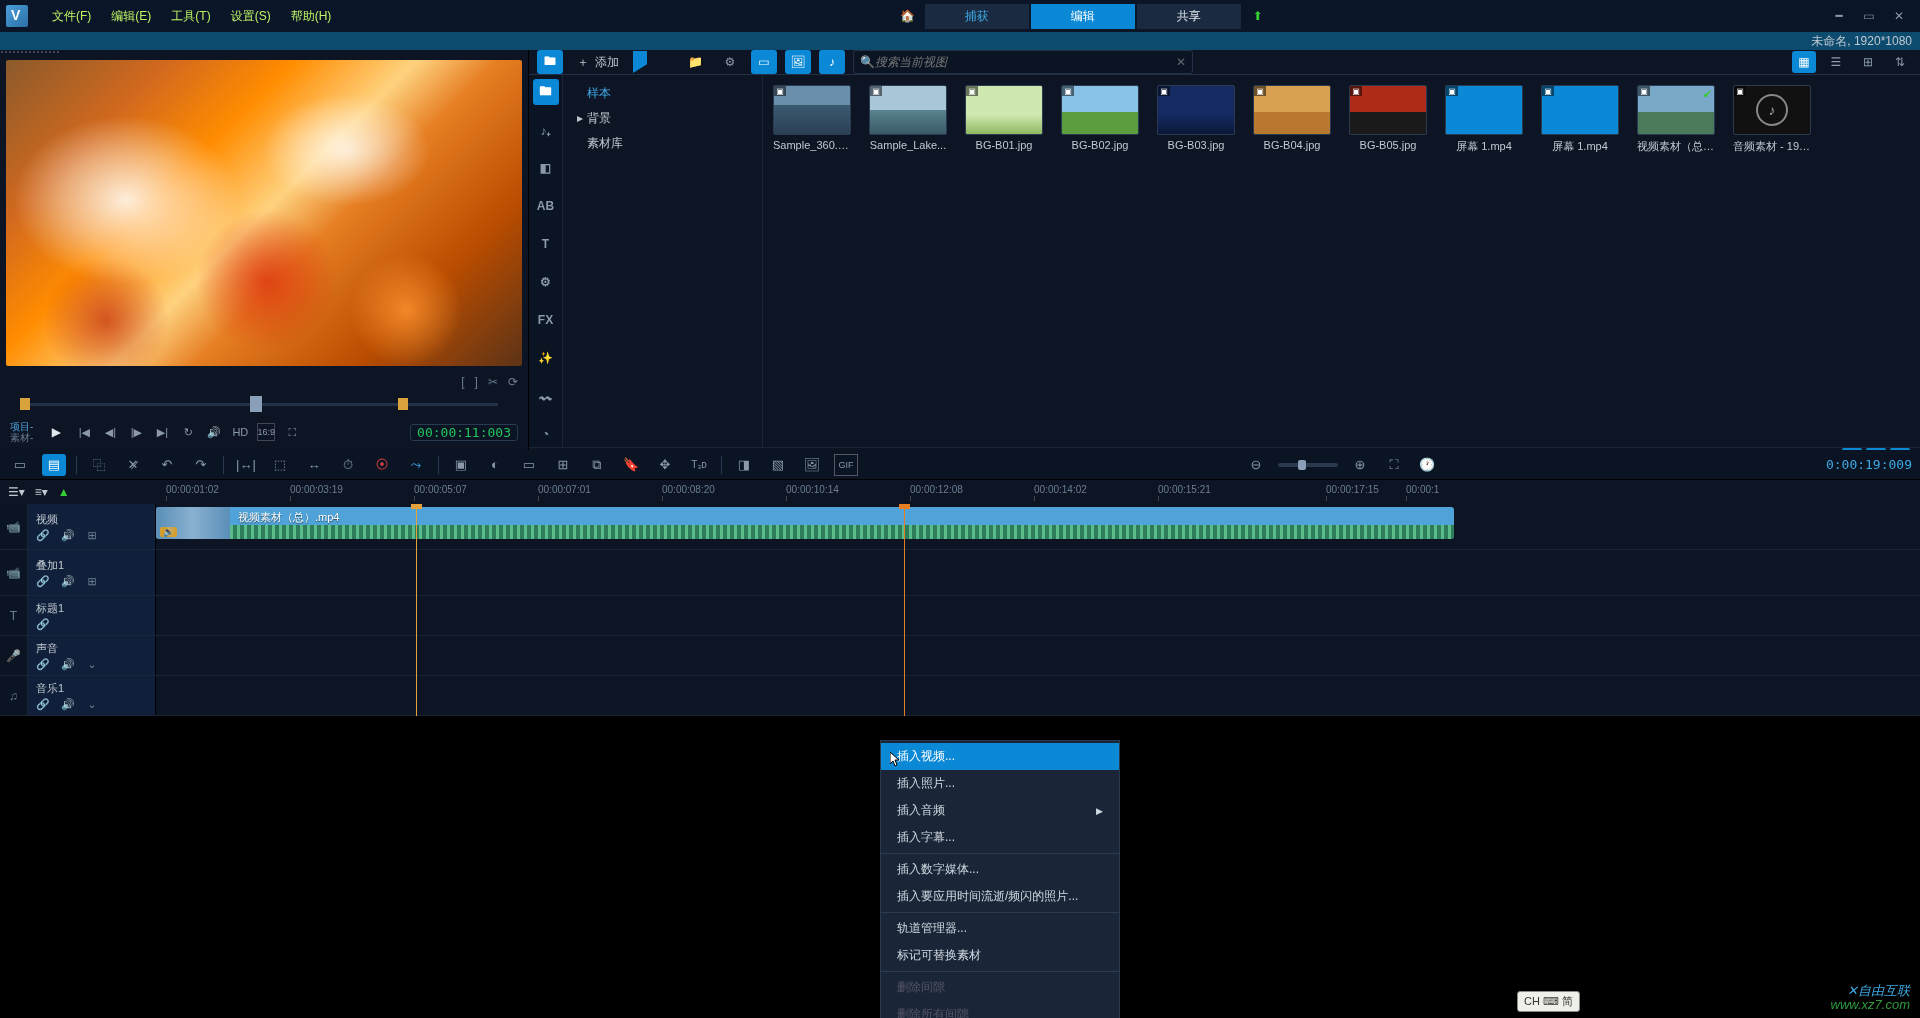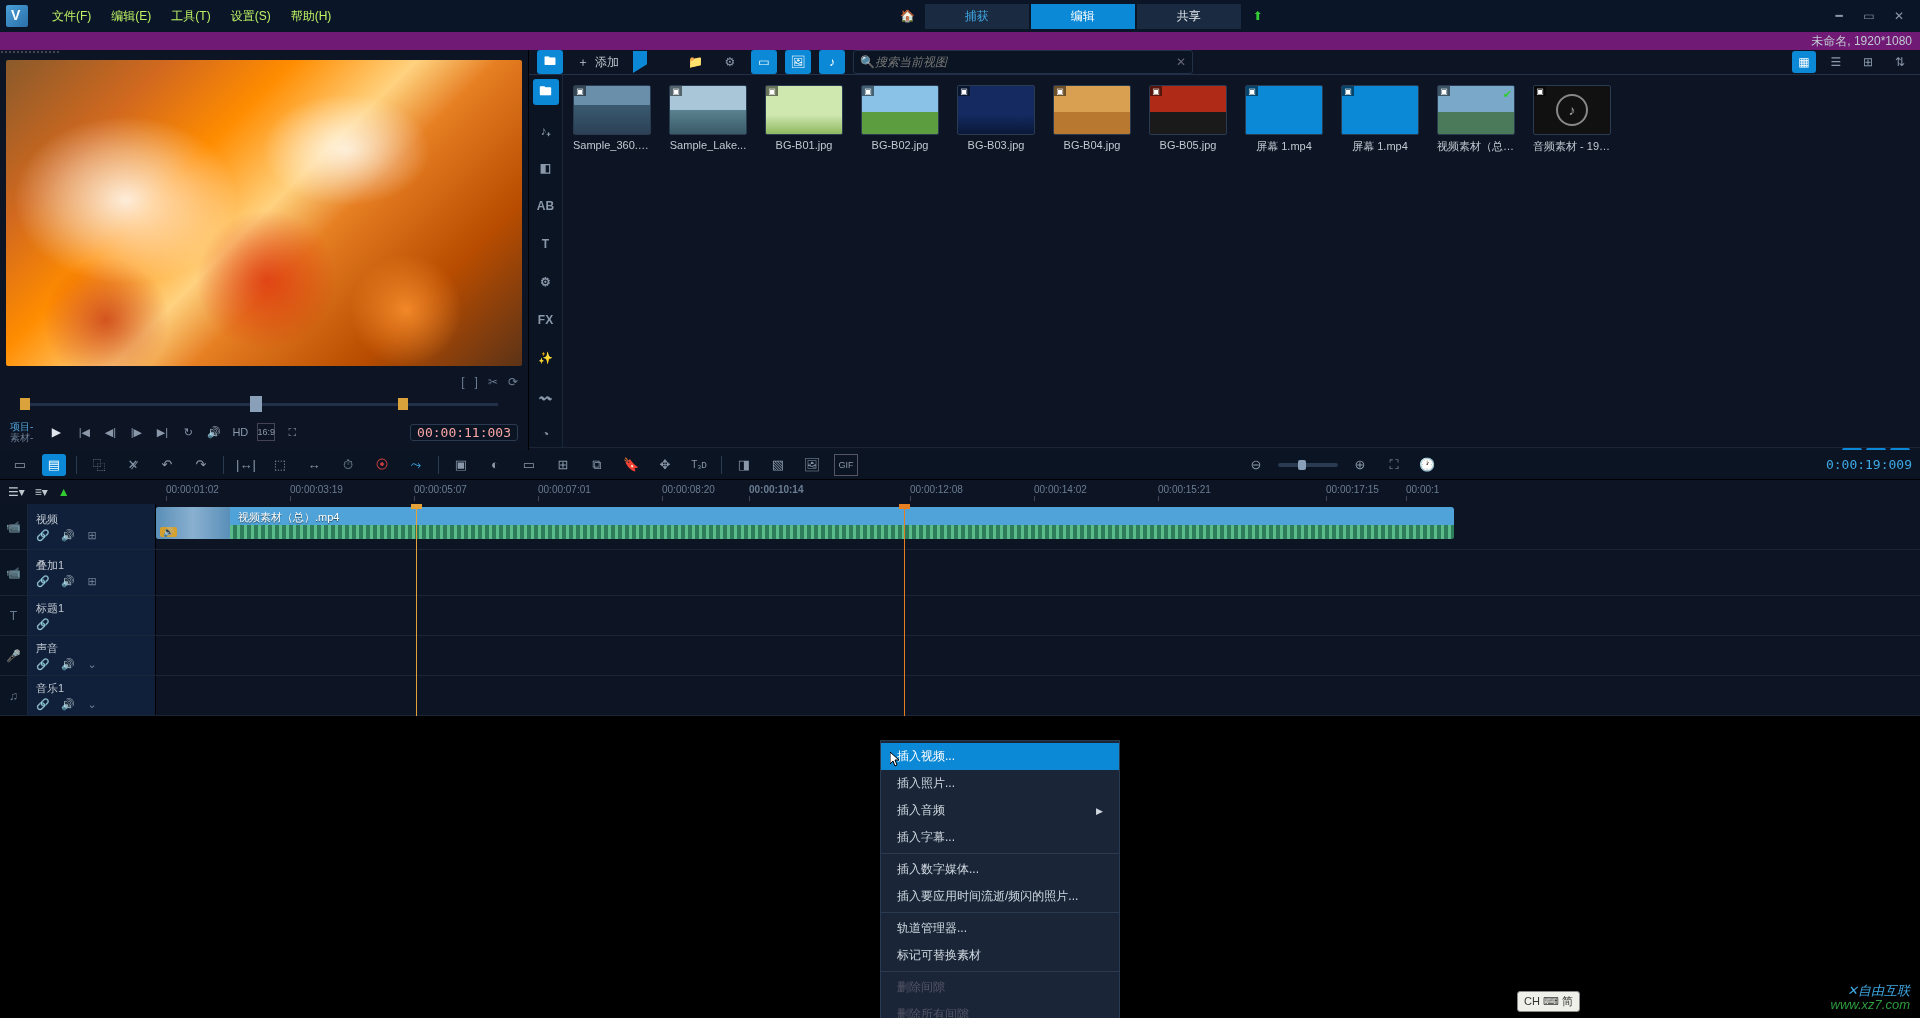--- a/index.html
+++ b/index.html
@@ -24,21 +24,21 @@
 .preview-image::before { content:""; position:absolute; inset:0; background: radial-gradient(ellipse 160px 120px at 120px 140px, rgba(255,255,255,0.85) 0%, rgba(255,255,255,0.4) 40%, transparent 70%), radial-gradient(ellipse 120px 80px at 340px 90px, rgba(255,255,255,0.75) 0%, rgba(255,255,255,0) 70%), radial-gradient(circle 100px at 260px 220px, rgba(220,40,10,0.7), transparent 70%), radial-gradient(circle 90px at 100px 260px, rgba(200,60,20,0.8), transparent 70%), radial-gradient(circle 70px at 400px 250px, rgba(255,150,50,0.8), transparent 80%);}
 .preview-slider { height:20px; margin:0 10px; position:relative; }
 .preview-slider .track { position:absolute; left:20px; right:20px; top:9px; height:3px; background:#223048;}
 .preview-slider .thumb { position:absolute; left:240px; top:2px; width:12px; height:16px; background:#8aa0b8;}
 .preview-slider .end { position:absolute; top:4px; width:10px; height:12px; background:#d9a23a;}
 .preview-tools-row { height:24px; display:flex; align-items:center; justify-content:flex-end; padding:0 10px; gap:10px; color:#6b7d92;}
 .preview-controls { height:36px; display:flex; align-items:center; padding:0 10px; gap:8px; }
 .preview-controls .label-col { display:flex; flex-direction:column; font-size:10px; color:#4fa3d8; line-height:11px; margin-right:4px;}
 .preview-controls .play { width:22px; height:22px; display:flex; align-items:center; justify-content:center; color:#e0e6ec; cursor:pointer;}
 .preview-controls .ctl { width:18px; height:18px; display:flex; align-items:center; justify-content:center; color:#8a98aa; cursor:pointer; font-size:11px;}
-.preview-controls .timecode { margin-left:auto; font-family: monospace; color:#fca5a5; font-size:13px; border:1px solid #2a3a50; padding:0 6px; border-radius:3px; background:#0a1422;}
+.preview-controls .timecode { margin-left:auto; font-family: monospace; color:#22c55e; font-size:13px; border:1px solid #2a3a50; padding:0 6px; border-radius:3px; background:#0a1422;}
 
 .library-panel { flex:1; background:#0d1525; display:flex; flex-direction:column; border-left:1px solid #000;}
 .library-header { height:36px; display:flex; align-items:center; padding:0 8px; gap:8px; border-bottom:1px solid #223048;}
 .lib-btn { width:26px; height:24px; display:flex; align-items:center; justify-content:center; cursor:pointer; color:#8a98aa; border-radius:3px;}
 .lib-btn.accent { background:#0b89d6; color:#fff;}
 .lib-add { display:flex; align-items:center; gap:6px; cursor:pointer; color:#c0c8d0; padding:0 6px;}
 .search-box { flex:1; min-width:200px; max-width:340px; background:#0a1422; border:1px solid #223048; border-radius:3px; height:24px; display:flex; align-items:center; padding:0 6px;}
 .search-box input { flex:1; background:transparent; border:none; color:#c0c8d0; font-size:12px; outline:none; font-style:italic;}
 .search-box .clear { color:#667; cursor:pointer;}
 .view-btn { width:24px; height:22px; display:flex; align-items:center; justify-content:center; cursor:pointer; color:#8a98aa; border-radius:3px;}
@@ -116,21 +116,21 @@
   <div class="icon-btn">🏠</div>
   <div class="tab accent">捕获</div>
   <div class="tab active">编辑</div>
   <div class="tab">共享</div>
   <div class="icon-btn" style="color:#3c3">⬆</div>
   <div class="spacer"></div>
   <div class="winbtn">━</div>
   <div class="winbtn">▭</div>
   <div class="winbtn">✕</div>
 </div>
-<div style="height:18px;background:#701a75;display:flex;justify-content:flex-end;align-items:center;padding:0 8px;">
+<div style="height:18px;background:#0c4a6e;display:flex;justify-content:flex-end;align-items:center;padding:0 8px;">
   <span class="resolution">未命名, 1920*1080</span>
 </div>
 
 <div class="workspace">
 
   <div class="preview-panel">
     <div class="preview-grip"></div>
     <div class="preview-image"></div>
     <div class="preview-tools-row">
       <span>[</span>
@@ -194,20 +194,25 @@
         <div class="sb-btn active">🖿</div>
         <div class="sb-btn">♪₊</div>
         <div class="sb-btn">◧</div>
         <div class="sb-btn">AB</div>
         <div class="sb-btn">T</div>
         <div class="sb-btn">⚙</div>
         <div class="sb-btn">FX</div>
         <div class="sb-btn">✨</div>
         <div class="sb-btn">〰</div>
         <div class="sb-btn">◔</div>
+      </div>
+      <div class="lib-tree">
+        <div class="tree-item active"><span class="arrow"></span><span>样本</span></div>
+        <div class="tree-item"><span class="arrow">▸</span><span>背景</span></div>
+        <div class="tree-item"><span class="arrow"></span><span>素材库</span></div>
       </div>
       <div class="lib-grid" id="lib-grid">
           <div class="lib-item">
             <div class="lib-thumb" style="background:linear-gradient(180deg,#6a8faa 40%,#3a5a70 40%,#2b4055)">
               <div class="corner">▣</div>
             </div>
             <div class="lib-label">Sample_360.m...</div>
           </div>
           <div class="lib-item">
             <div class="lib-thumb" style="background:linear-gradient(180deg,#a8c6d8 50%,#5a828f 50%,#3a5a68)">
@@ -329,21 +334,21 @@
       <span class="tbtn">☰▾</span>
       <span class="tbtn">≡▾</span>
       <span class="tbtn" style="color:#3c3">▲</span>
     </div>
     <div class="tl-ruler" id="tl-ruler">
         <div class="mark" style="left: 10px;">00:00:01:02</div>
         <div class="mark" style="left: 134px;">00:00:03:19</div>
         <div class="mark" style="left: 258px;">00:00:05:07</div>
         <div class="mark" style="left: 382px;">00:00:07:01</div>
         <div class="mark" style="left: 506px;">00:00:08:20</div>
-        <div class="mark" style="left: 593px; font-weight: bold;">00:00:10:14</div>
+        <div class="mark" style="left: 630px;">00:00:10:14</div>
         <div class="mark" style="left: 754px;">00:00:12:08</div>
         <div class="mark" style="left: 878px;">00:00:14:02</div>
         <div class="mark" style="left: 1002px;">00:00:15:21</div>
         <div class="mark" style="left: 1126px; margin-left: 44px;">00:00:17:15</div>
         <div class="mark" style="left: 1250px; text-align: center;">00:00:1</div>
       </div>
   </div>
   <div class="tl-tracks">
     <div class="playhead2" style="left:416px;">
         <div class="head"></div>

